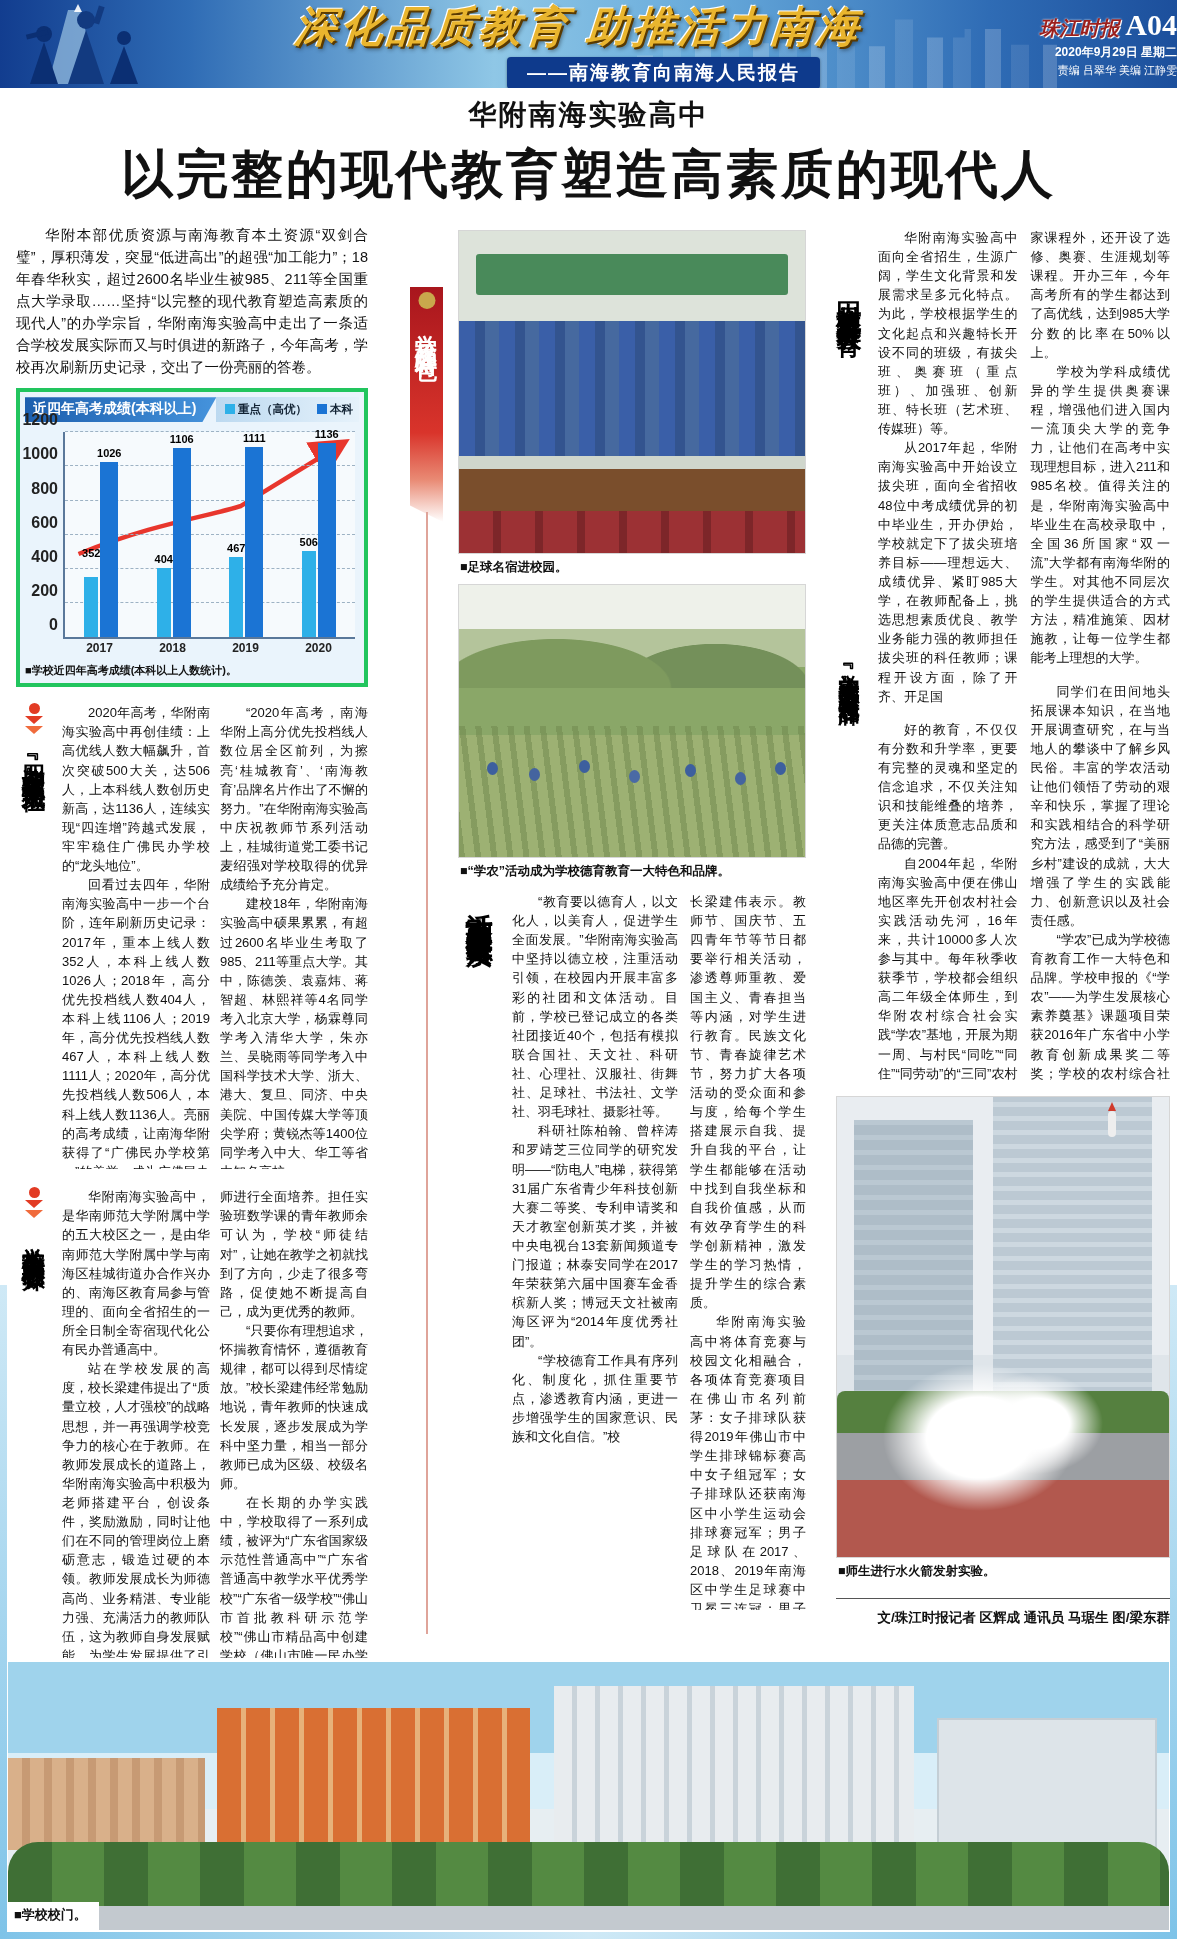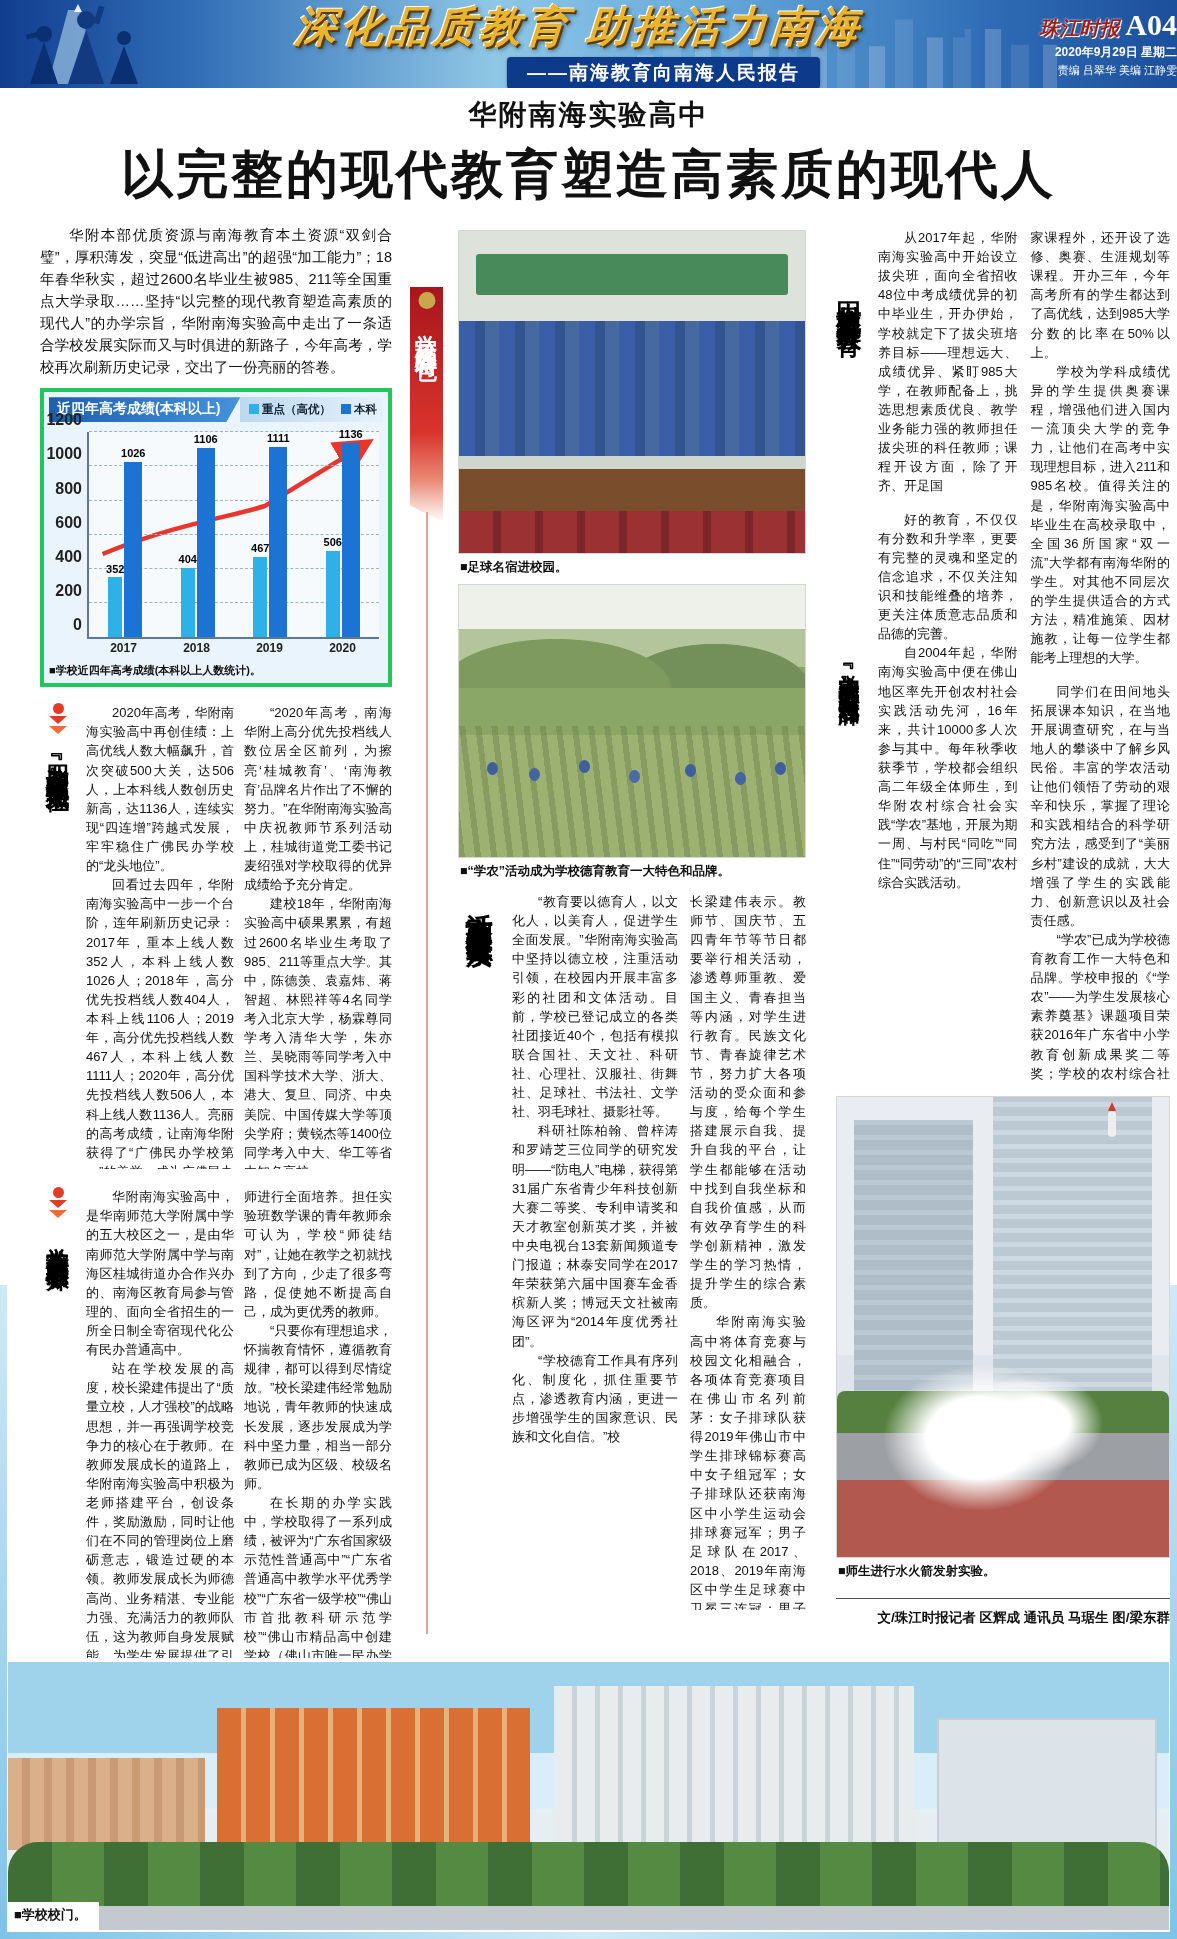--- a/index.html
+++ b/index.html
@@ -40,21 +40,21 @@
   .intro{font-size:14.5px;line-height:1.52;text-align:justify;text-indent:2em;font-weight:500;}
   .vhead{writing-mode:vertical-rl;font-weight:900;color:#000;line-height:1.05;}
   .pcap{font-size:12.5px;font-weight:700;padding:5px 0 4px 2px;}
   .mark{width:22px;height:34px;position:relative;flex:0 0 auto;}
   .mark .dot{width:11px;height:11px;border-radius:50%;background:#e23b24;margin:0 auto;}
   .mark .ch{width:0;height:0;border-left:9px solid transparent;border-right:9px solid transparent;
     border-top:8px solid #e23b24;margin:2px auto 0;}
   .mark .ch.c2{border-top-color:#f06b3c;}
 
   
-  #left-region{position:absolute;left:16px;top:224px;width:352px;height:1434px;overflow:hidden;margin-left:24px;}
+  #left-region{position:absolute;left:16px;top:224px;width:352px;height:1434px;overflow:hidden;}
   .chart-box{margin-top:10px;border:4px solid #22c55e;background:#eaf4fc;padding:5px;}
   .chart-head{display:flex;height:25px;}
   .chart-title{background:linear-gradient(90deg,#1d5fae,#4593dc);color:#fff;font-weight:700;font-size:14px;
     padding:3px 20px 0 8px;clip-path:polygon(0 0,100% 0,calc(100% - 14px) 100%,0 100%);white-space:nowrap;}
   .chart-legend{flex:1;background:linear-gradient(90deg,#bcd9f0,#e6f2fb);display:flex;justify-content:flex-end;
     gap:10px;align-items:center;padding-right:6px;font-size:11.5px;font-weight:700;color:#123;}
   .sw{width:10px;height:10px;display:inline-block;margin-right:3px;vertical-align:-1px;}
   .plot-wrap{position:relative;margin-top:10px;}
   .plot-area{position:relative;height:205px;margin-left:38px;margin-right:4px;
     border-left:2px solid #5a789a;border-bottom:2px solid #5a789a;background:#f6fafd;}
@@ -221,21 +221,21 @@
             <div class="gridline" style="bottom: 102.5px;"></div>
             <div class="ylab" style="bottom: 96.5px;">600</div>
             <div class="gridline" style="bottom: 136.667px;"></div>
             <div class="ylab" style="bottom: 130.667px;">800</div>
             <div class="gridline" style="bottom: 170.833px;"></div>
             <div class="ylab" style="bottom: 164.833px;">1000</div>
             <div class="gridline" style="bottom: 205px;"></div>
             <div class="ylab" style="bottom: 199px;">1200</div>
             <div class="bargroup" style="left: 0%; width: 25%;">
               <div class="bar" style="background: rgb(46, 176, 232); width: 14px; left: calc(50% - 17px); height: 60.1333px;"></div>
-              <div class="blabel" style="left: calc(50% - 10px); bottom: 62px;">352</div>
+              <div class="blabel" style="left: calc(50% - 10px); bottom: 78px;">352</div>
               <div class="bar" style="background: rgb(27, 116, 212); width: 18px; left: calc(50% - 1px); height: 175.275px;"></div>
               <div class="blabel" style="left: calc(50% + 8px); bottom: 178.275px;">1026</div>
             </div>
             <div class="bargroup" style="left: 25%; width: 25%;">
               <div class="bar" style="background: rgb(46, 176, 232); width: 14px; left: calc(50% - 17px); height: 69.0167px;"></div>
               <div class="blabel" style="left: calc(50% - 10px); bottom: 72.0167px;">404</div>
               <div class="bar" style="background: rgb(27, 116, 212); width: 18px; left: calc(50% - 1px); height: 188.942px;"></div>
               <div class="blabel" style="left: calc(50% + 8px); bottom: 191.942px;">1106</div>
             </div>
             <div class="bargroup" style="left: 50%; width: 25%;">
@@ -342,20 +342,21 @@
   <div id="right-region">
     <div class="rail4">
       <div class="vhead">因材施教分层分类教育</div>
     </div>
     <div class="rail5">
       <div class="vhead">『学农』成为德育教育一大特色和品牌</div>
     </div>
     <div class="right-cols">
       <div class="r-col">
         <div class="tcol">
+            <p>华附南海实验高中面向全省招生，生源广阔，学生文化背景和发展需求呈多元化特点。为此，学校根据学生的文化起点和兴趣特长开设不同的班级，有拔尖班、奥赛班（重点班）、加强班、创新班、特长班（艺术班、传媒班）等。</p>
             <p>从2017年起，华附南海实验高中开始设立拔尖班，面向全省招收48位中考成绩优异的初中毕业生，开办伊始，学校就定下了拔尖班培养目标——理想远大、成绩优异、紧盯985大学，在教师配备上，挑选思想素质优良、教学业务能力强的教师担任拔尖班的科任教师；课程开设方面，除了开齐、开足国</p>
           </div>
         <div class="tcol story2">
             <p>好的教育，不仅仅有分数和升学率，更要有完整的灵魂和坚定的信念追求，不仅关注知识和技能维叠的培养，更关注体质意志品质和品德的完善。</p>
             <p>自2004年起，华附南海实验高中便在佛山地区率先开创农村社会实践活动先河，16年来，共计10000多人次参与其中。每年秋季收获季节，学校都会组织高二年级全体师生，到华附农村综合社会实践“学农”基地，开展为期一周、与村民“同吃”“同住”“同劳动”的“三同”农村综合实践活动。</p>
           </div>
       </div>
       <div class="r-col">
         <div class="tcol">
             <p class="cont">家课程外，还开设了选修、奥赛、生涯规划等课程。开办三年，今年高考所有的学生都达到了高优线，达到985大学分数的比率在50%以上。</p>

